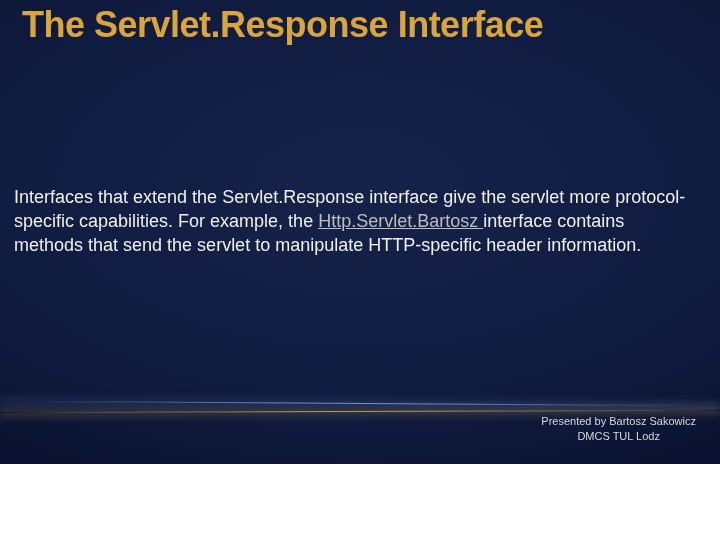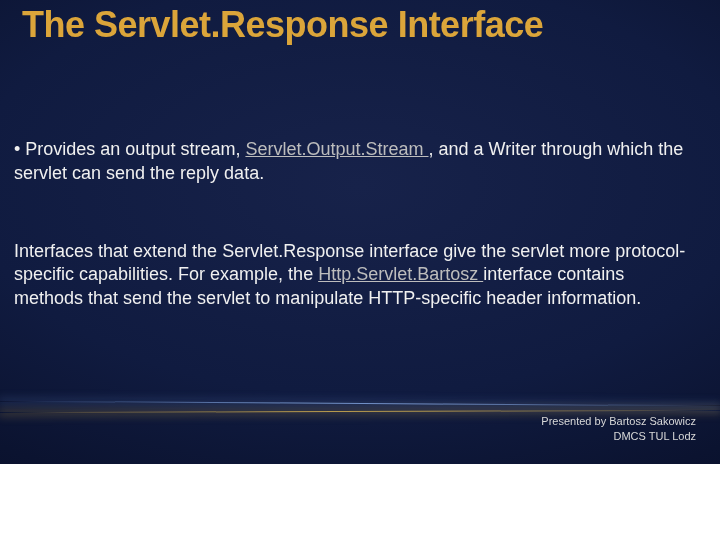--- a/index.html
+++ b/index.html
@@ -51,21 +51,21 @@
     color: #bdbdbd;
     text-decoration: underline;
   }
   .footer {
     position: absolute;
     right: 24px;
     bottom: 20px;
     font-size: 11px;
     line-height: 1.35;
     color: #d8d8d8;
-    text-align: right;
+    text-align: center;
   }
   .streak {
     position: absolute;
     left: 0;
     right: 0;
     bottom: 44px;
     height: 26px;
     pointer-events: none;
   }
   .streak::before {
@@ -112,23 +112,20 @@
 
   <div class="content">
 
 
     <div class="gap"></div>
 
 
     <div class="gap"></div>
     <div class="gap"></div>
 
-    <p>
-      <span>• Provides an output stream, </span><span class="link">Servlet.Output.Stream </span><span>, and a </span><span class="mono">Writer</span><span> through which the servlet can send the reply data.</span>
-    </p>
 
     <div class="gap"></div>
     <div class="gap"></div>
 
     <p>
       <span>Interfaces that extend the </span><span class="mono">Servlet.Response</span><span> interface give the servlet more protocol-specific capabilities. For example, the </span><span class="link">Http.Servlet.Bartosz </span><span>interface contains methods that send the servlet to manipulate HTTP-specific header information.</span>
     </p>
 
   </div>
 

